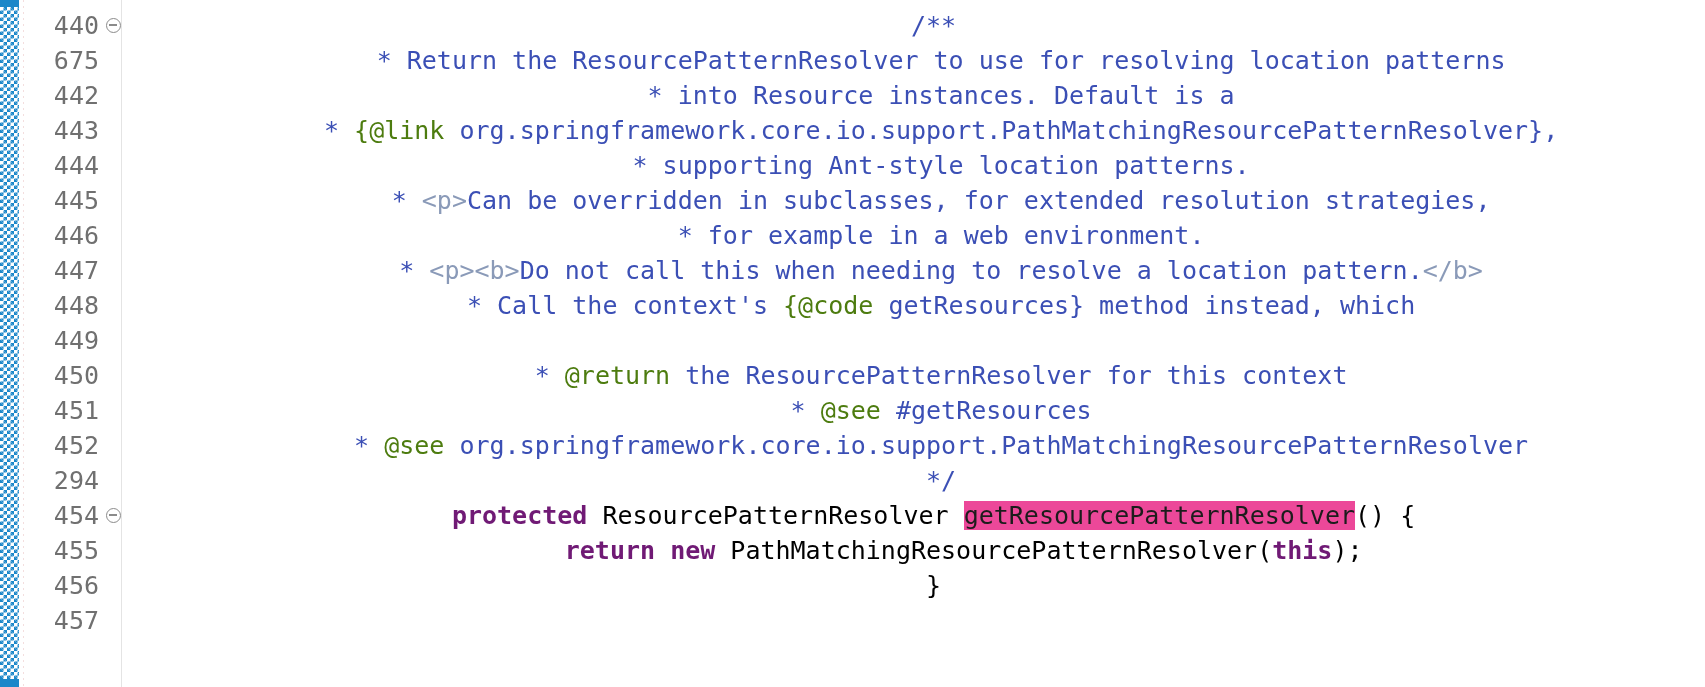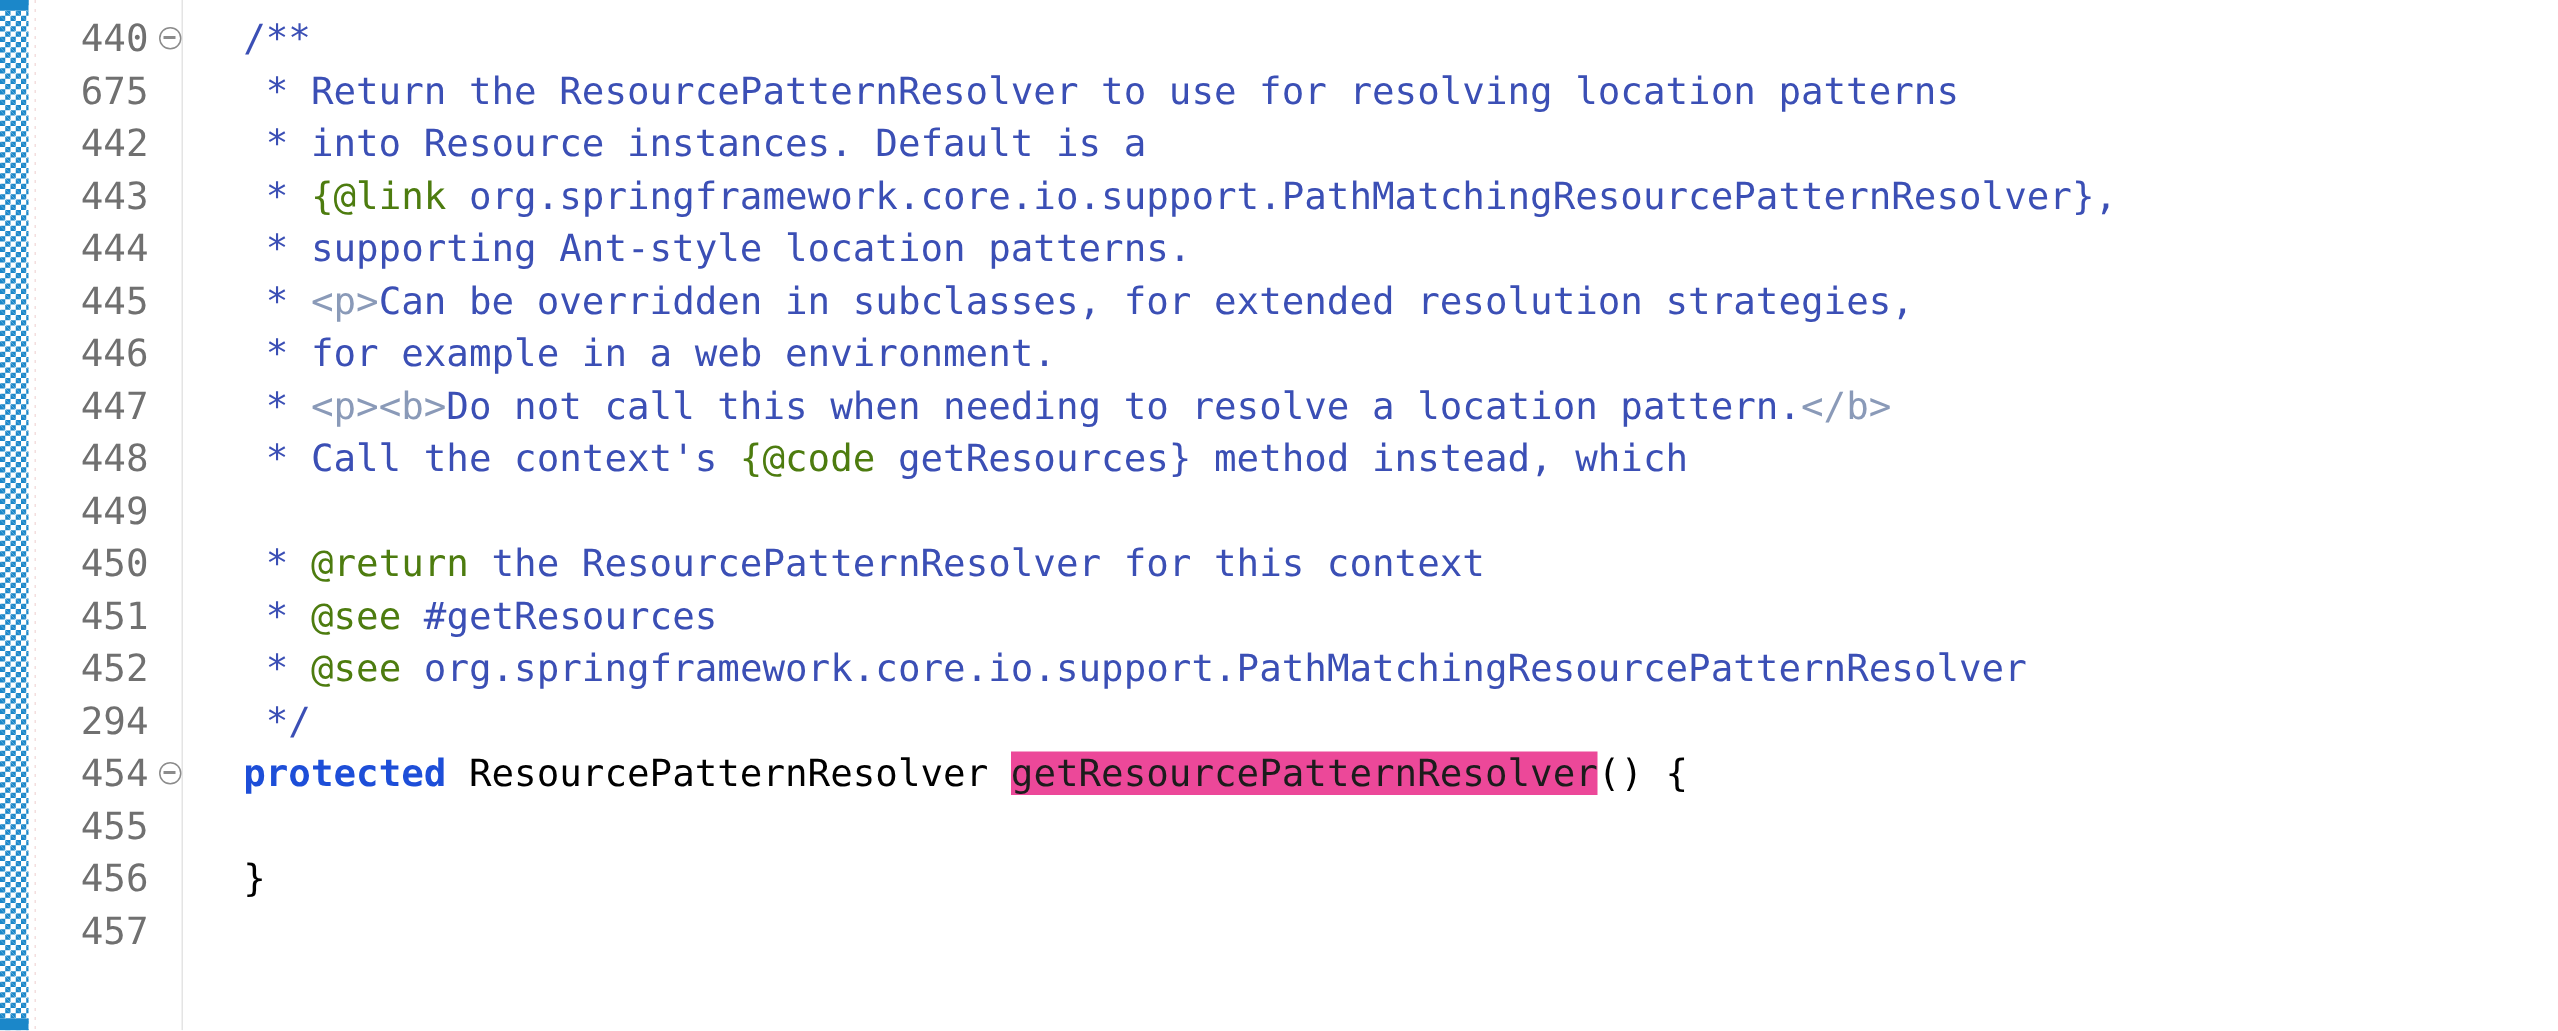--- a/index.html
+++ b/index.html
@@ -16,20 +16,21 @@
 
   
   #editor {
     position: relative;
     width: 1705px;
     height: 687px;
     background: #ffffff;
     display: flex;
     flex-direction: row;
     overflow: hidden;
+    text-align: center;
   }
 
   
   #change-bar {
     width: 19px;
     height: 687px;
     flex: 0 0 19px;
     background-color: #ffffff;
     background-image:
       linear-gradient(45deg, #1b87c9 25%, transparent 25%, transparent 75%, #1b87c9 75%),
@@ -136,21 +137,21 @@
     font-family: "DejaVu Sans Mono", monospace;
     font-size: 25px;
     color: #1c1c1c;
     letter-spacing: 0px;
   }
 
   
   .tok-comment   { color: #3b4fb5; }
   .tok-doctag    { color: #4d7c0f; }
   .tok-htmltag   { color: #8a9ab8; }
-  .tok-keyword   { color: #1d4ed8; font-weight: bold; }
+  .tok-keyword   { color: #701a75; font-weight: bold; }
   .tok-plain     { color: #000000; }
   .tok-hl {
     background: #ec4899;
     color: #1c1c1c;
   }
 </style>
 </head>
 <body>
 
 <div id="editor">
@@ -231,17 +232,18 @@
       <div class="crow" style="position: absolute; left: 10px; right: 0px; top: 183px;"><span class="tok-plain">   </span><span class="tok-comment">* </span><span class="tok-htmltag">&lt;p&gt;</span><span class="tok-comment">Can be overridden in subclasses, for extended resolution strategies,</span></div>
       <div class="crow" style="position: absolute; left: 10px; right: 0px; top: 218px;"><span class="tok-plain">   </span><span class="tok-comment">* for example in a web environment.</span></div>
       <div class="crow" style="position: absolute; left: 10px; right: 0px; top: 253px;"><span class="tok-plain">   </span><span class="tok-comment">* </span><span class="tok-htmltag">&lt;p&gt;&lt;b&gt;</span><span class="tok-comment">Do not call this when needing to resolve a location pattern.</span><span class="tok-htmltag">&lt;/b&gt;</span></div>
       <div class="crow" style="position: absolute; left: 10px; right: 0px; top: 288px;"><span class="tok-plain">   </span><span class="tok-comment">* Call the context's </span><span class="tok-doctag">{@code</span><span class="tok-comment"> getResources} method instead, which</span></div>
       <div class="crow" style="position: absolute; left: 10px; right: 0px; top: 323px;"><span class="tok-plain">   </span></div>
       <div class="crow" style="position: absolute; left: 10px; right: 0px; top: 358px;"><span class="tok-plain">   </span><span class="tok-comment">* </span><span class="tok-doctag">@return</span><span class="tok-comment"> the ResourcePatternResolver for this context</span></div>
       <div class="crow" style="position: absolute; left: 10px; right: 0px; top: 393px;"><span class="tok-plain">   </span><span class="tok-comment">* </span><span class="tok-doctag">@see</span><span class="tok-comment"> #getResources</span></div>
       <div class="crow" style="position: absolute; left: 10px; right: 0px; top: 428px;"><span class="tok-plain">   </span><span class="tok-comment">* </span><span class="tok-doctag">@see</span><span class="tok-comment"> org.springframework.core.io.support.PathMatchingResourcePatternResolver</span></div>
       <div class="crow" style="position: absolute; left: 10px; right: 0px; top: 463px;"><span class="tok-plain">   </span><span class="tok-comment">*/</span></div>
       <div class="crow" style="position: absolute; left: 10px; right: 0px; top: 498px;"><span class="tok-plain">  </span><span class="tok-keyword">protected</span><span class="tok-plain"> ResourcePatternResolver </span><span class="tok-hl">getResourcePatternResolver</span><span class="tok-plain">() {</span></div>
+      <div class="crow" style="position: absolute; left: 10px; right: 0px; top: 533px;"><span class="tok-plain">      </span><span class="tok-keyword">return</span><span class="tok-plain"> </span><span class="tok-keyword">new</span><span class="tok-plain"> PathMatchingResourcePatternResolver(</span><span class="tok-keyword">this</span><span class="tok-plain">);</span></div>
       <div class="crow" style="position: absolute; left: 10px; right: 0px; top: 568px;"><span class="tok-plain">  }</span></div>
       <div class="crow" style="position: absolute; left: 10px; right: 0px; top: 603px;"></div>
     </div>
 
 </div>
 
 </body></html>

